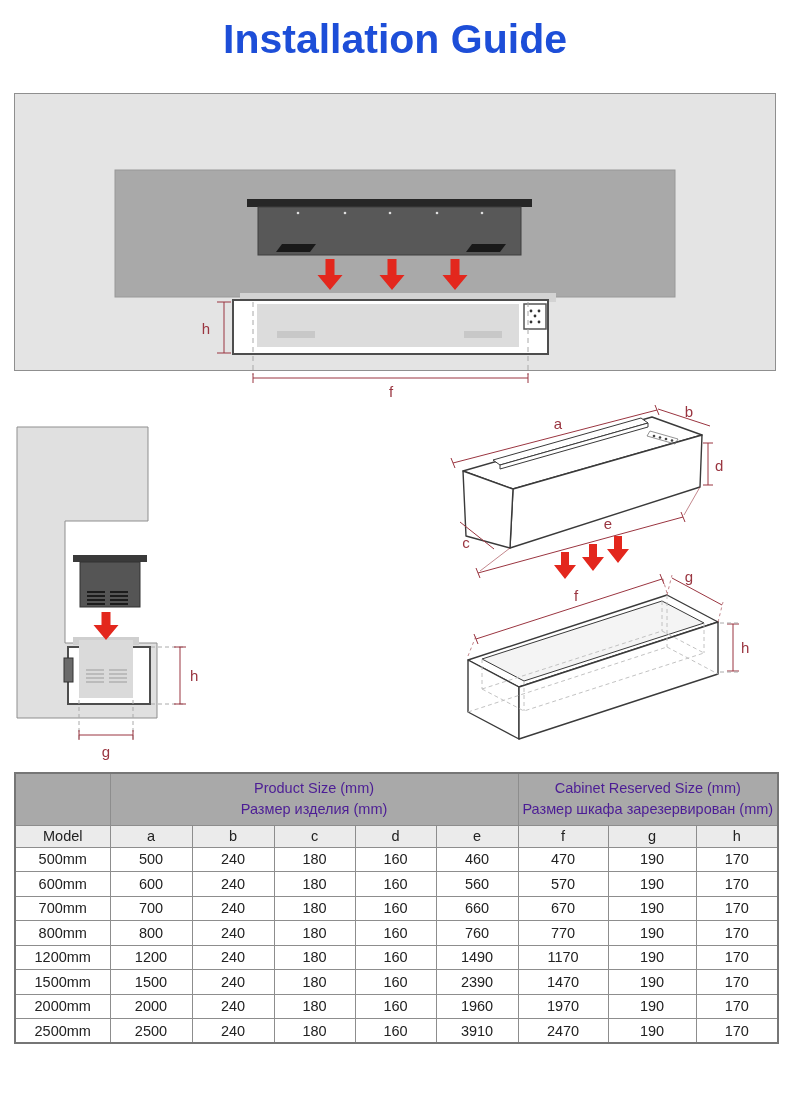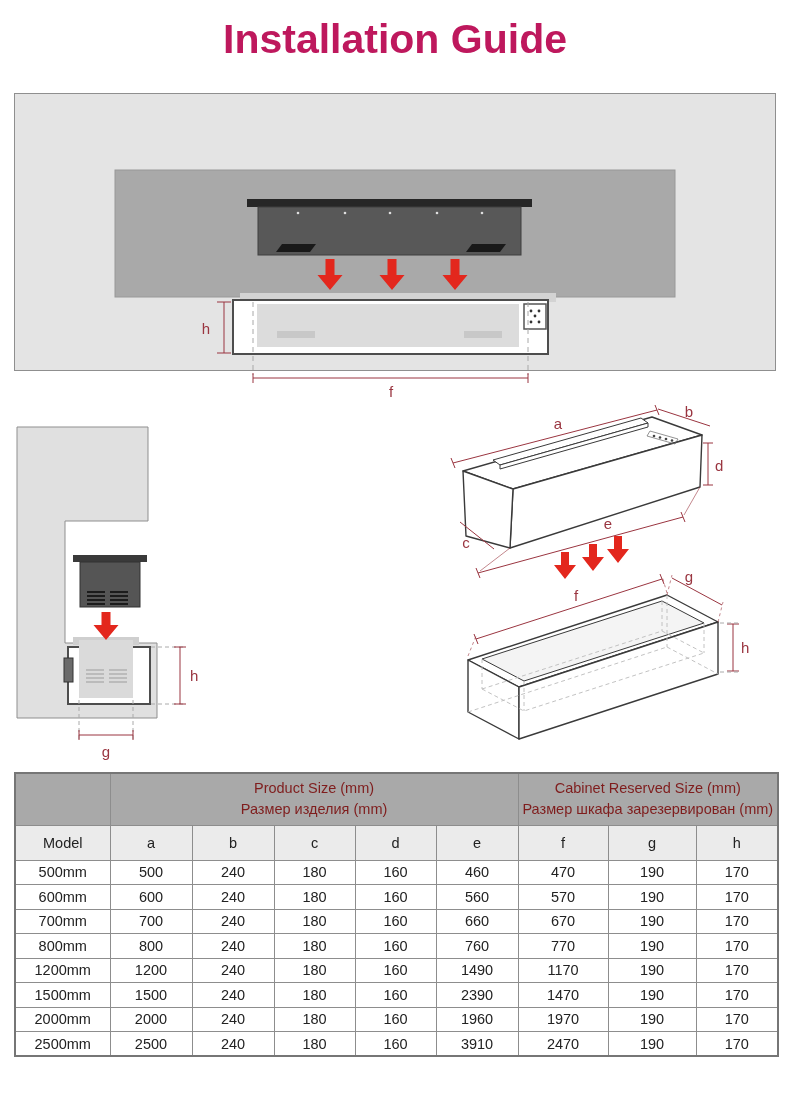--- a/index.html
+++ b/index.html
@@ -14,21 +14,21 @@
   }
   .title {
     position: absolute;
     top: 16px; left: 0;
     width: 100%;
     margin: 0;
     text-align: center;
     font-size: 41px;
     font-weight: bold;
     letter-spacing: 0px;
-    color: #be185d;
+    color: #1d4ed8;
   }
   svg { position: absolute; }
   svg text.dim {
     fill: #9a3540;
     font-size: 15px;
     font-family: "Liberation Sans", sans-serif;
   }
   
   table.dims {
     position: absolute;
@@ -42,26 +42,26 @@
   }
   table.dims th, table.dims td {
     border: 1px solid #8d8d8d;
     padding: 0 2px;
     font-weight: normal;
   }
   tr.group-row th {
     background: #a9a9a9;
     height: 52px;
     font-size: 14.5px;
-    color: #7f1d1d;
+    color: #4c1d95;
     line-height: 1.5;
   }
   tr.cols-row th {
     background: #ebebeb;
-    height: 35px;
+    height: 22px;
     font-size: 14.5px;
     color: #222;
   }
   table.dims tbody td {
     background: #fff;
     height: 24.5px;
     font-size: 14.5px;
   }
 </style>
 </head>

